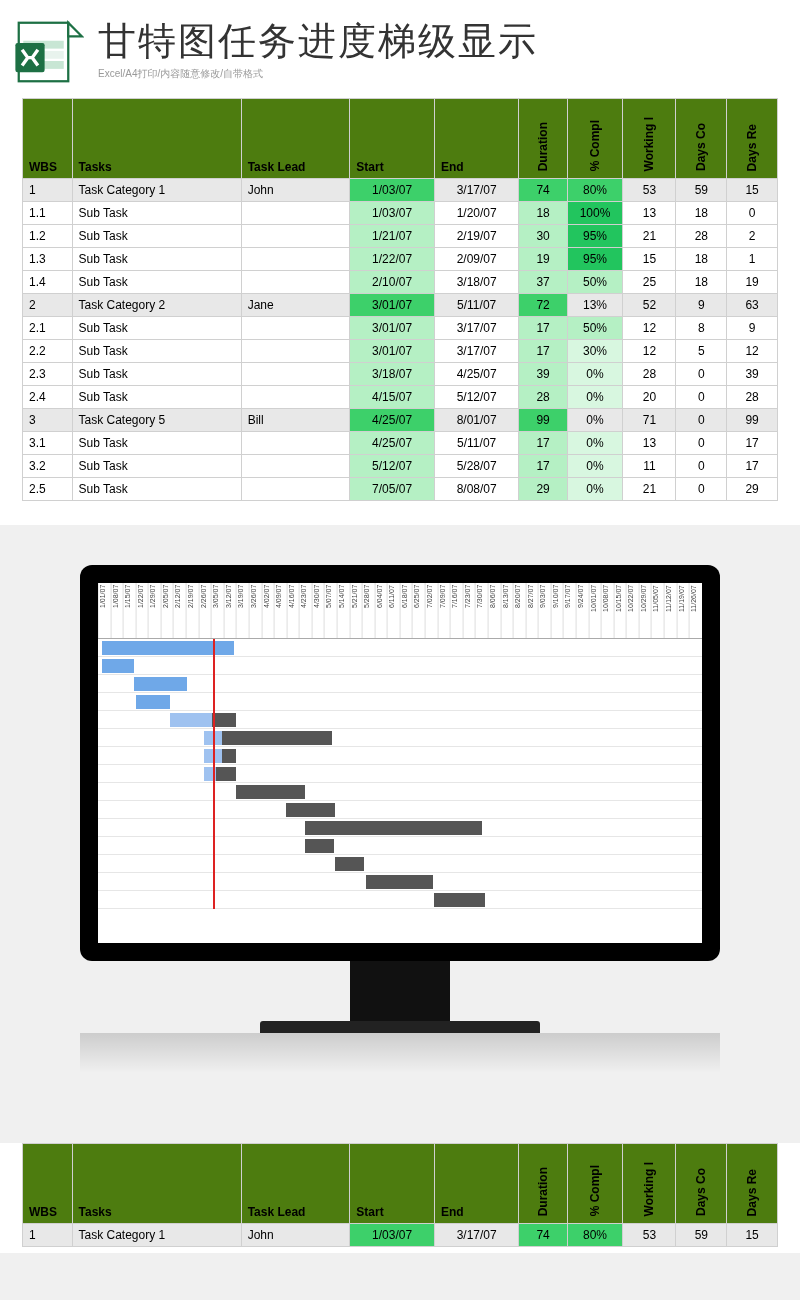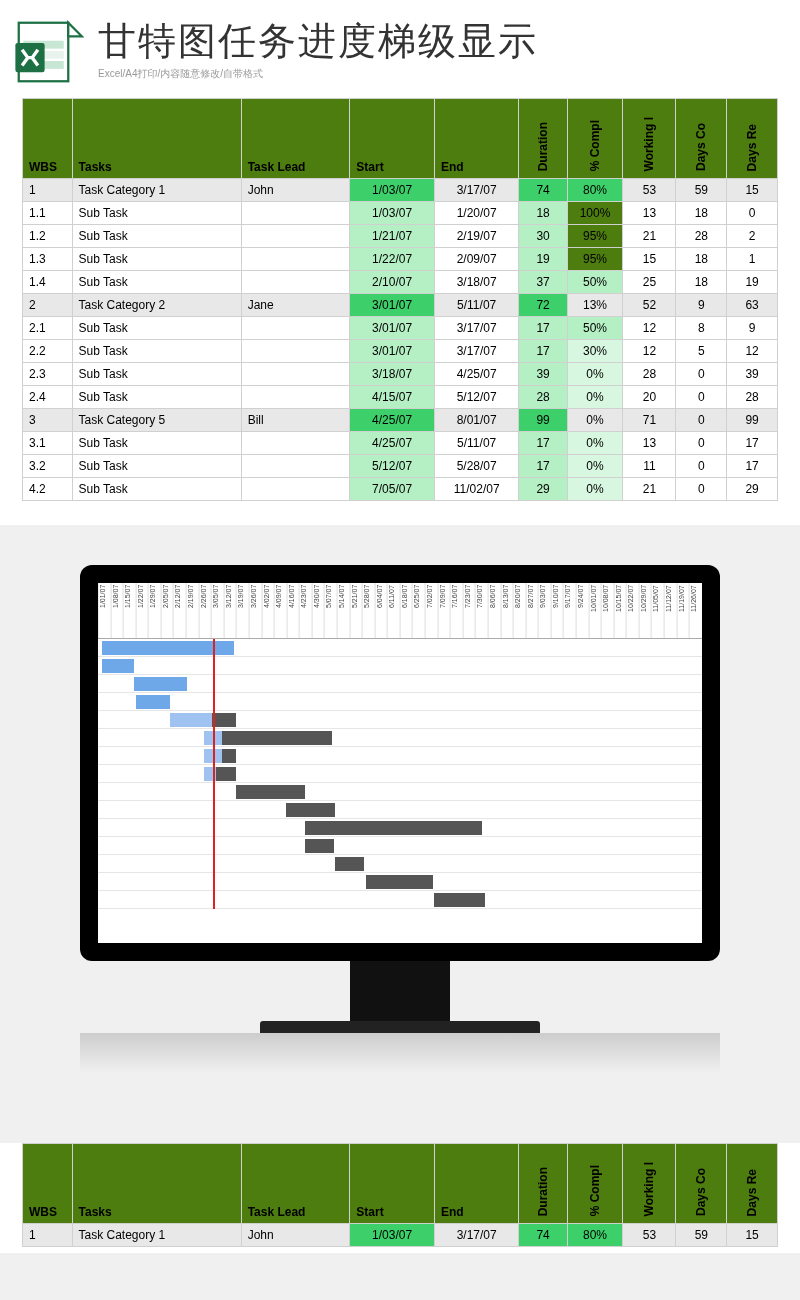--- a/index.html
+++ b/index.html
@@ -13,21 +13,21 @@
 
   .table-section { padding: 0 22px 24px 22px; background: #fff; }
   .sheet { width: 100%; border-collapse: collapse; font-size: 12px; background: #fff; border: 1px solid #ccc; }
   .sheet th, .sheet td { border: 1px solid #d0d0d0; padding: 4px 6px; text-align: left; }
   .sheet th { background: #4d7c0f; font-weight: bold; vertical-align: bottom; height: 80px; }
   .sheet th.rot { text-align: center; padding: 4px 2px; }
   .sheet th.rot .rot-inner { writing-mode: vertical-rl; transform: rotate(180deg); display: inline-block; white-space: nowrap; }
   .sheet td { background: #fff; white-space: nowrap; }
   .sheet tr.cat td { background: #e8e8e8; }
   .sheet td.ctr { text-align: center; }
-  .sheet td.green-strong { background: #4d7c0f; }
+  .sheet td.green-strong { background: #22c55e; }
   .sheet td.green-light { background: #b5f0c4; }
   .sheet td.green-vlight { background: #d8f7e0; }
   .sheet tr.cat td.green-strong { background: #3dd06a; }
 
   .gantt-section { padding: 40px 80px; background: #f0f0f0; }
   .monitor { background: #000; border-radius: 12px; padding: 18px; width: 640px; margin: 0 auto; }
   .screen { background: #fff; height: 360px; overflow: hidden; position: relative; }
   .gantt-dates { display: flex; height: 56px; border-bottom: 1px solid #aaa; }
   .gantt-dates .d { flex: 1; border-right: 1px solid #ddd; writing-mode: vertical-rl; transform: rotate(180deg); font-size: 7px; text-align: right; padding: 2px 0; color: #444; }
   .gantt-rows { position: relative; }
@@ -230,25 +230,25 @@
             <td class=""></td>
             <td class="ctr green-light">5/12/07</td>
             <td class="ctr">5/28/07</td>
             <td class="ctr green-light">17</td>
             <td class="ctr green-vlight">0%</td>
             <td class="ctr">11</td>
             <td class="ctr">0</td>
             <td class="ctr">17</td>
           </tr>
           <tr>
-            <td class="">4.2</td>
+            <td class="">2.5</td>
             <td class="">Sub Task</td>
             <td class=""></td>
             <td class="ctr green-light">7/05/07</td>
-            <td class="ctr">11/02/07</td>
+            <td class="ctr">8/08/07</td>
             <td class="ctr green-light">29</td>
             <td class="ctr green-vlight">0%</td>
             <td class="ctr">21</td>
             <td class="ctr">0</td>
             <td class="ctr">29</td>
           </tr>
         </tbody>
     </table>
   </div>
 </div>

